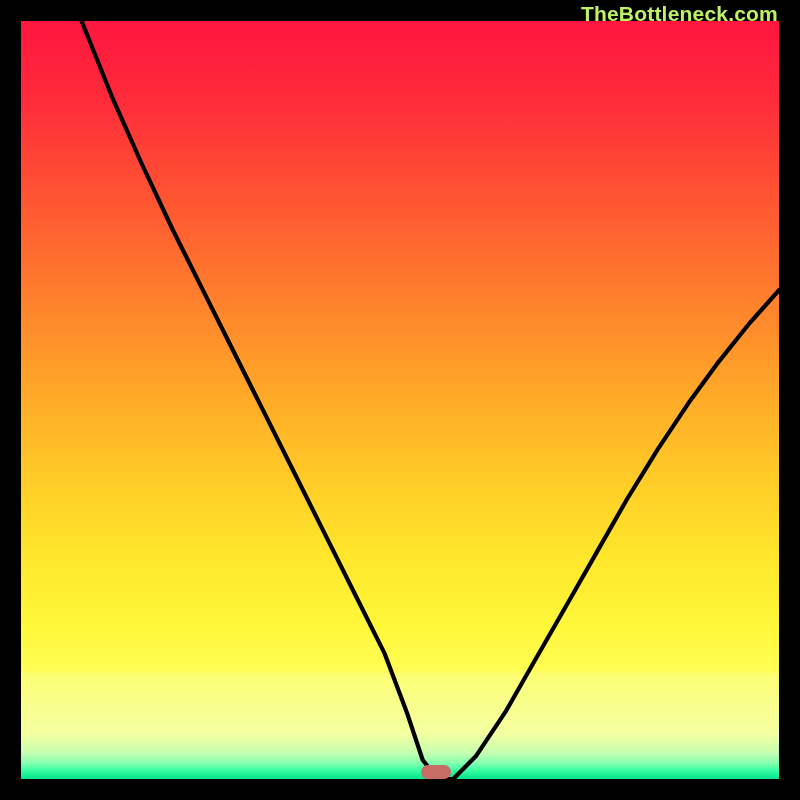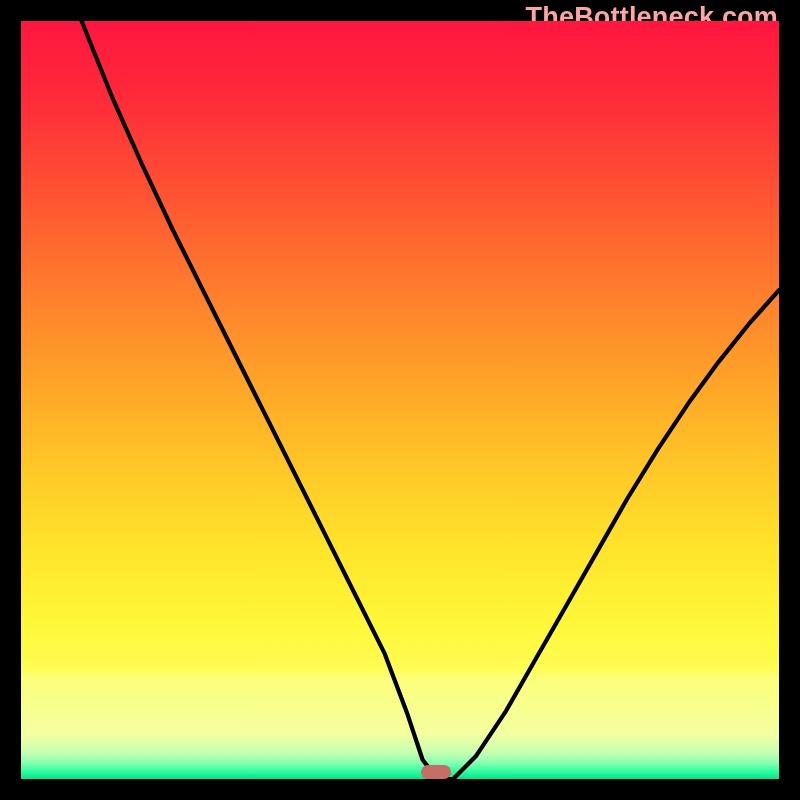--- a/index.html
+++ b/index.html
@@ -23,23 +23,23 @@
     left: 0;
     top: 0;
     width: 758px;
     height: 758px;
   }
   .watermark {
     position: absolute;
     top: 2px;
     right: 22px;
     font-family: Arial, Helvetica, sans-serif;
-    font-size: 27px;
+    font-size: 21px;
     font-weight: 600;
-    color: #fca5a5;
+    color: #bef264;
     letter-spacing: 0.2px;
   }
   svg.curve {
     position: absolute;
     left: 0;
     top: 0;
     width: 758px;
     height: 758px;
   }
   .notch {

